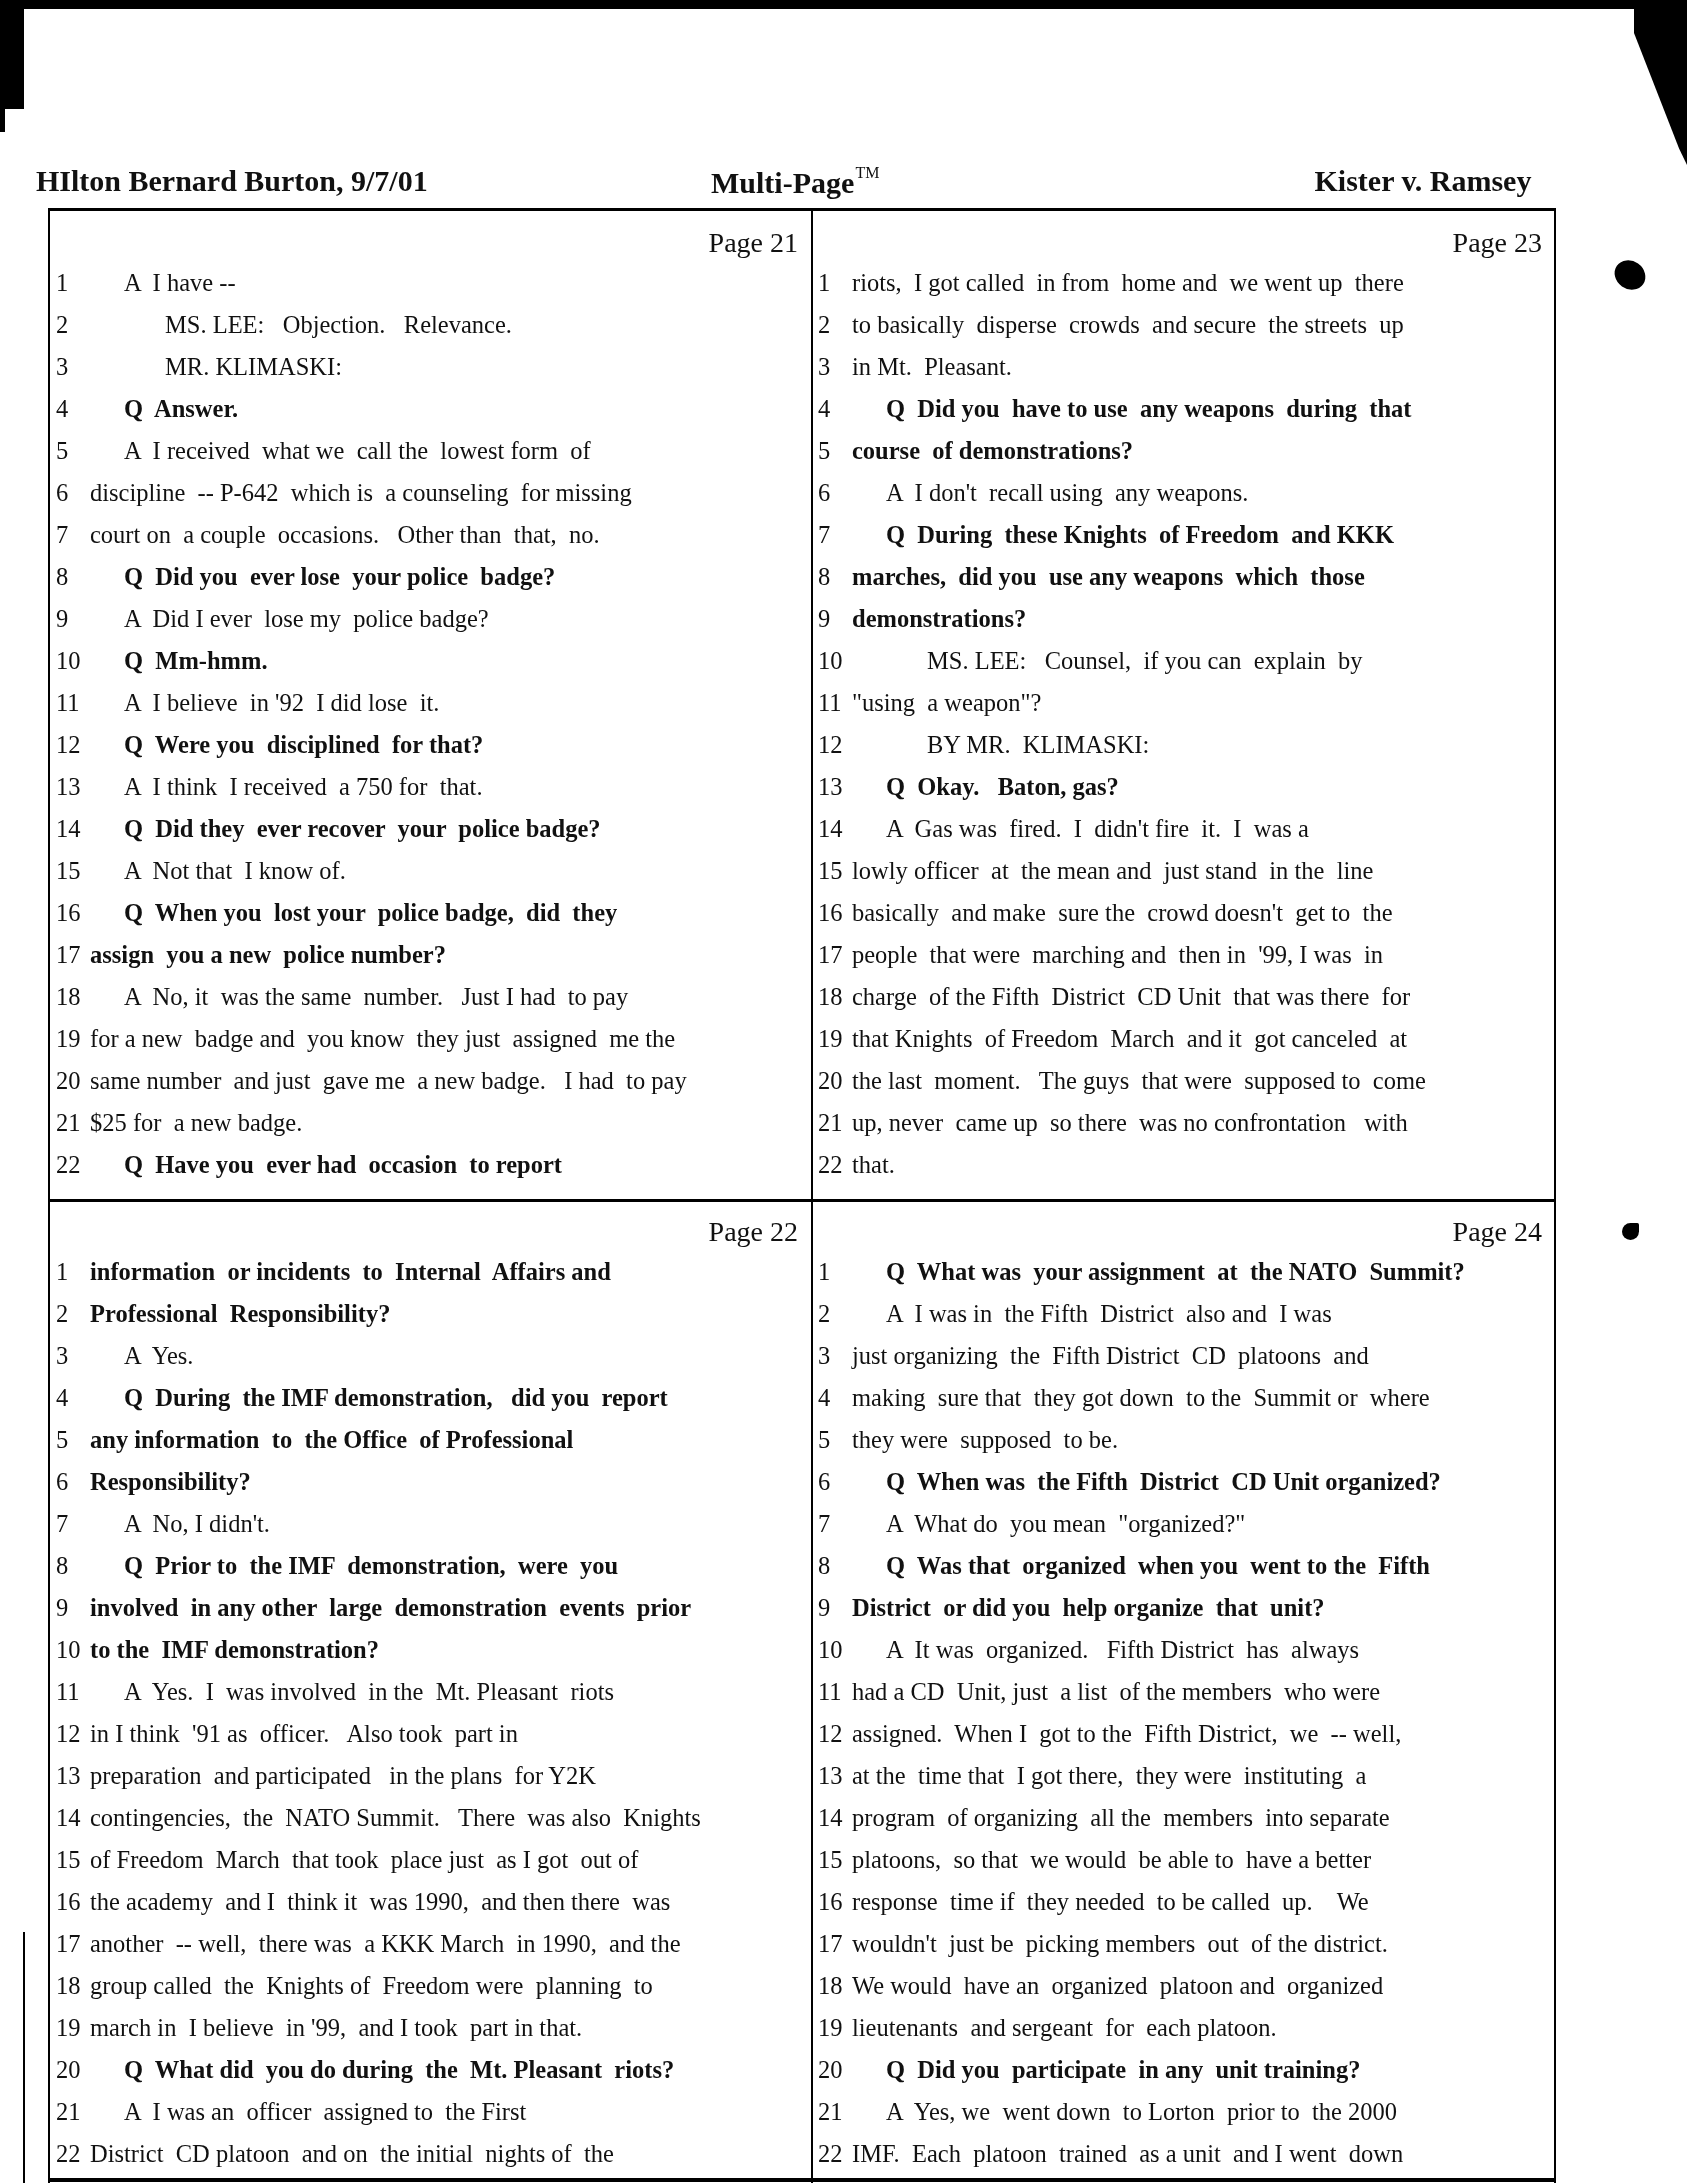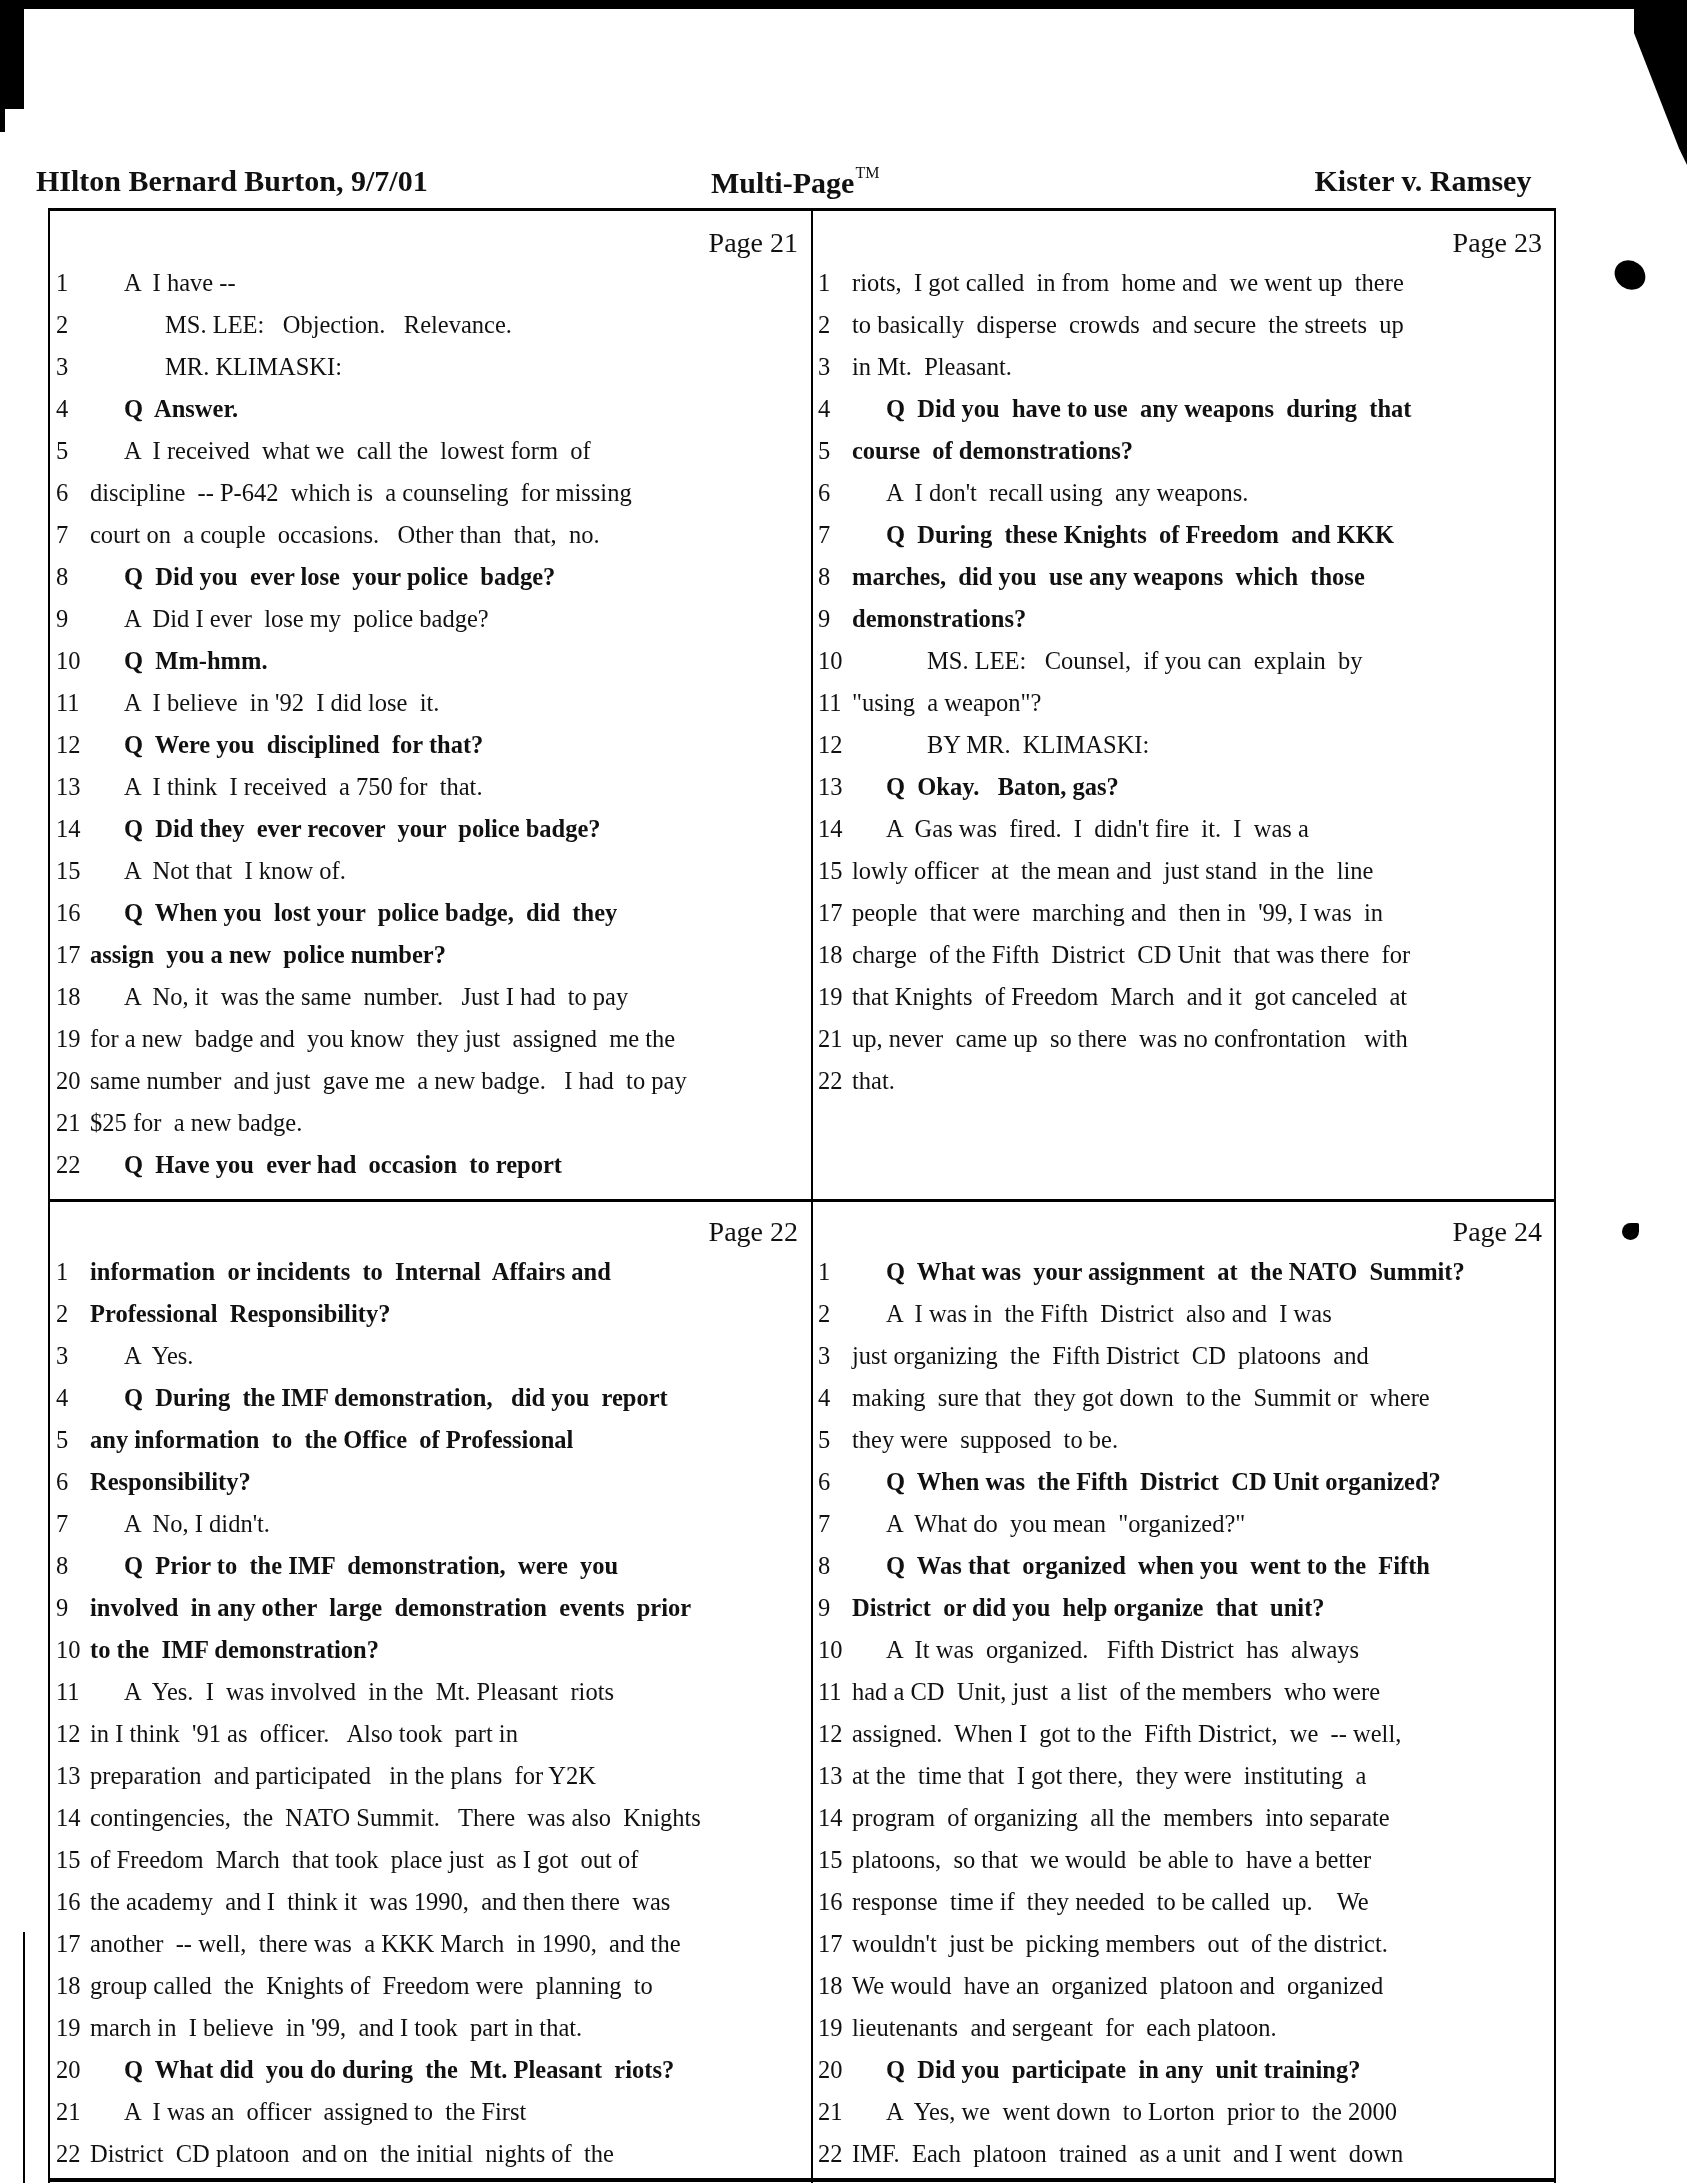--- a/index.html
+++ b/index.html
@@ -103,23 +103,25 @@
       <div class="line"><span class="ln">6</span><span class="txt indent">A  I don't  recall using  any weapons.</span></div>
       <div class="line"><span class="ln">7</span><span class="txt q indent">Q  During  these Knights  of Freedom  and KKK</span></div>
       <div class="line"><span class="ln">8</span><span class="txt q">marches,  did you  use any weapons  which  those</span></div>
       <div class="line"><span class="ln">9</span><span class="txt q">demonstrations?</span></div>
       <div class="line"><span class="ln">10</span><span class="txt speaker">MS. LEE:   Counsel,  if you can  explain  by</span></div>
       <div class="line"><span class="ln">11</span><span class="txt">"using  a weapon"?</span></div>
       <div class="line"><span class="ln">12</span><span class="txt speaker">BY MR.  KLIMASKI:</span></div>
       <div class="line"><span class="ln">13</span><span class="txt q indent">Q  Okay.   Baton, gas?</span></div>
       <div class="line"><span class="ln">14</span><span class="txt indent">A  Gas was  fired.  I  didn't fire  it.  I  was a</span></div>
       <div class="line"><span class="ln">15</span><span class="txt">lowly officer  at  the mean and  just stand  in the  line</span></div>
+      <div class="line"><span class="ln">16</span><span class="txt">basically  and make  sure the  crowd doesn't  get to  the</span></div>
       <div class="line"><span class="ln">17</span><span class="txt">people  that were  marching and  then in  '99, I was  in</span></div>
       <div class="line"><span class="ln">18</span><span class="txt">charge  of the Fifth  District  CD Unit  that was there  for</span></div>
       <div class="line"><span class="ln">19</span><span class="txt">that Knights  of Freedom  March  and it  got canceled  at</span></div>
+      <div class="line"><span class="ln">20</span><span class="txt">the last  moment.   The guys  that were  supposed to  come</span></div>
       <div class="line"><span class="ln">21</span><span class="txt">up, never  came up  so there  was no confrontation   with</span></div>
       <div class="line"><span class="ln">22</span><span class="txt">that.</span></div>
     </div>
 </section>
 <section class="page" id="p2" style="left:52px; top:1201px; width:758px; height:977px;">
   <div class="page-label">Page 22</div>
   <div class="lines">
       <div class="line"><span class="ln">1</span><span class="txt q">information  or incidents  to  Internal  Affairs and</span></div>
       <div class="line"><span class="ln">2</span><span class="txt q">Professional  Responsibility?</span></div>
       <div class="line"><span class="ln">3</span><span class="txt indent">A  Yes.</span></div>

